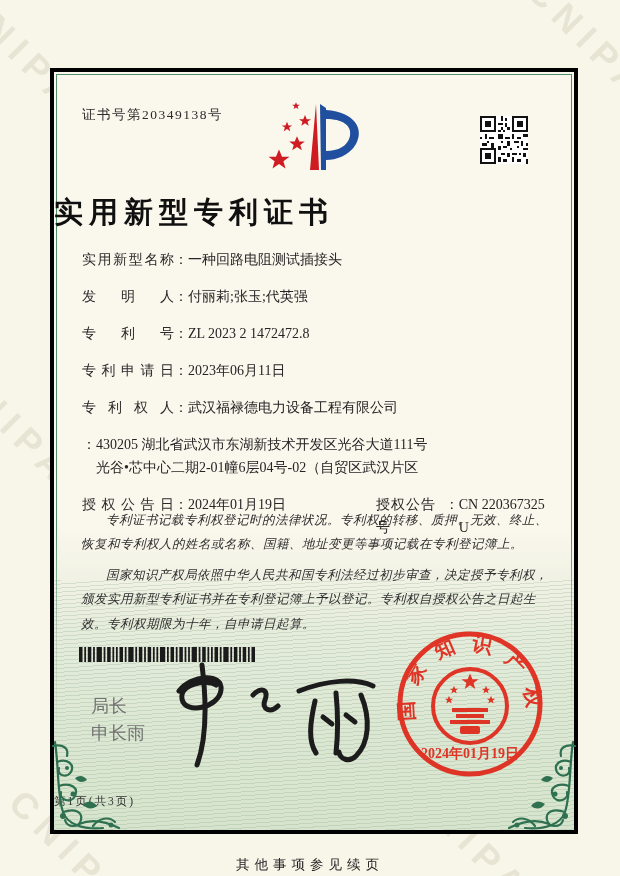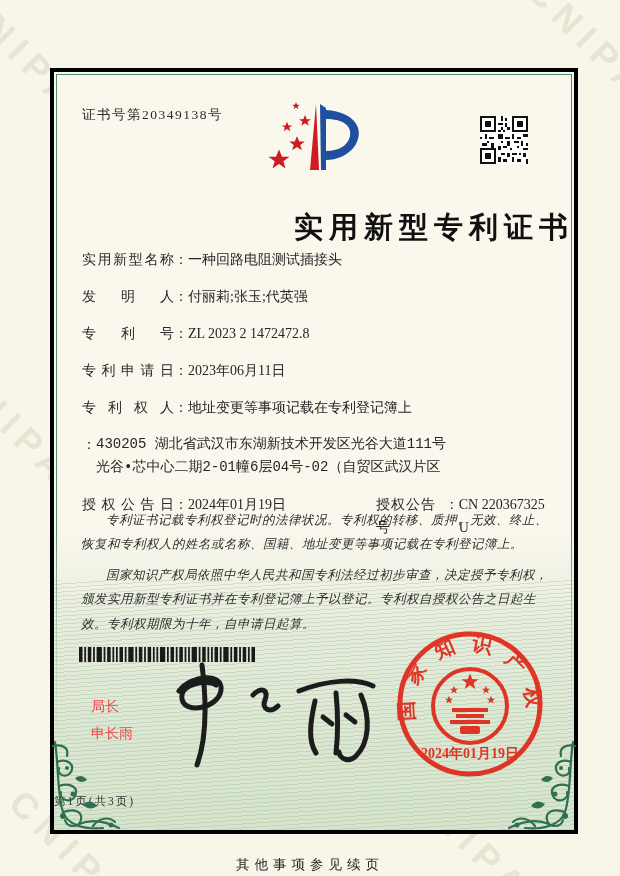--- a/index.html
+++ b/index.html
@@ -33,48 +33,48 @@
   .green-lines{
     position:absolute;left:0;right:0;bottom:0;height:250px;
     background:repeating-linear-gradient(176deg,rgba(104,146,104,0.20) 0 1px,rgba(0,0,0,0) 1px 4px);
   }
   .content{position:absolute;inset:0;z-index:2;}
 
   .cert-no{position:absolute;left:28px;top:34px;font-size:13.5px;letter-spacing:1.5px;color:#2b2b2b;}
   .qr{position:absolute;right:46px;top:44px;width:48px;height:48px;}
   .logo{position:absolute;left:206px;top:24px;width:112px;height:86px;}
   .title{
-    position:absolute;left:0;right:0;top:136px;text-align:right;
+    position:absolute;left:0;right:0;top:121px;text-align:left;
     font-size:29px;font-weight:bold;letter-spacing:6px;color:#101010;
   }
 
   
   .fields{position:absolute;left:28px;right:24px;top:176px;font-size:14px;color:#252525;}
   .frow{display:flex;margin-bottom:14px;line-height:23px;}
   .flabel{
     display:inline-block;width:92px;flex:0 0 92px;
     text-align:justify;text-align-last:justify;color:#2b2b2b;
   }
   .fcolon{flex:0 0 14px;}
   .fvalue{flex:1;}
-  .fvalue .vline{display:block;font-family:Liberation Mono, monospace;}
+  .fvalue .vline{display:block;}
   .pair2{display:flex;margin-left:42px;}
   .pair2 .flabel2{letter-spacing:1px;}
 
   
   .paras{
     position:absolute;left:27px;right:25px;top:436px;
     font-style:italic;font-size:12.5px;line-height:1.95;color:#2e2e2e;
     letter-spacing:0.5px;
   }
   .paras p{margin:0 0 6px 0;text-indent:2em;}
 
   
   .barcode{position:absolute;left:25px;top:575px;width:176px;height:15px;}
-  .director{position:absolute;left:37px;top:621px;font-size:14px;line-height:27px;color:#ef4444;}
+  .director{position:absolute;left:37px;top:621px;font-size:18px;line-height:27px;color:#737373;}
   .signature{position:absolute;left:95px;top:585px;width:250px;height:120px;}
 
   .seal{position:absolute;left:340px;top:558px;width:152px;height:152px;}
 
   .page-info{
     position:absolute;left:0;right:0;top:722px;text-align:left;
     font-size:11.5px;color:#333;letter-spacing:2px;
   }
   .flourish{position:absolute;width:96px;height:96px;bottom:-4px;}
   .flourish.fl-left{left:-5px;}
@@ -159,21 +159,21 @@
         <span class="fvalue">ZL 2023 2 1472472.8</span>
       </div>
       <div class="frow">
         <span class="flabel">专利申请日</span>
         <span class="fcolon">：</span>
         <span class="fvalue">2023年06月11日</span>
       </div>
       <div class="frow">
         <span class="flabel">专利权人</span>
         <span class="fcolon">：</span>
-        <span class="fvalue">地址变更等事项记载在专利登记簿上</span>
+        <span class="fvalue">武汉福禄德电力设备工程有限公司</span>
       </div>
       <div class="frow">
         <span class="fcolon">：</span>
         <span class="fvalue">
           <span class="vline">430205 湖北省武汉市东湖新技术开发区光谷大道111号</span>
           <span class="vline">光谷•芯中心二期2-01幢6层04号-02（自贸区武汉片区</span>
         </span>
       </div>
       <div class="frow">
         <span class="flabel">授权公告日</span>

